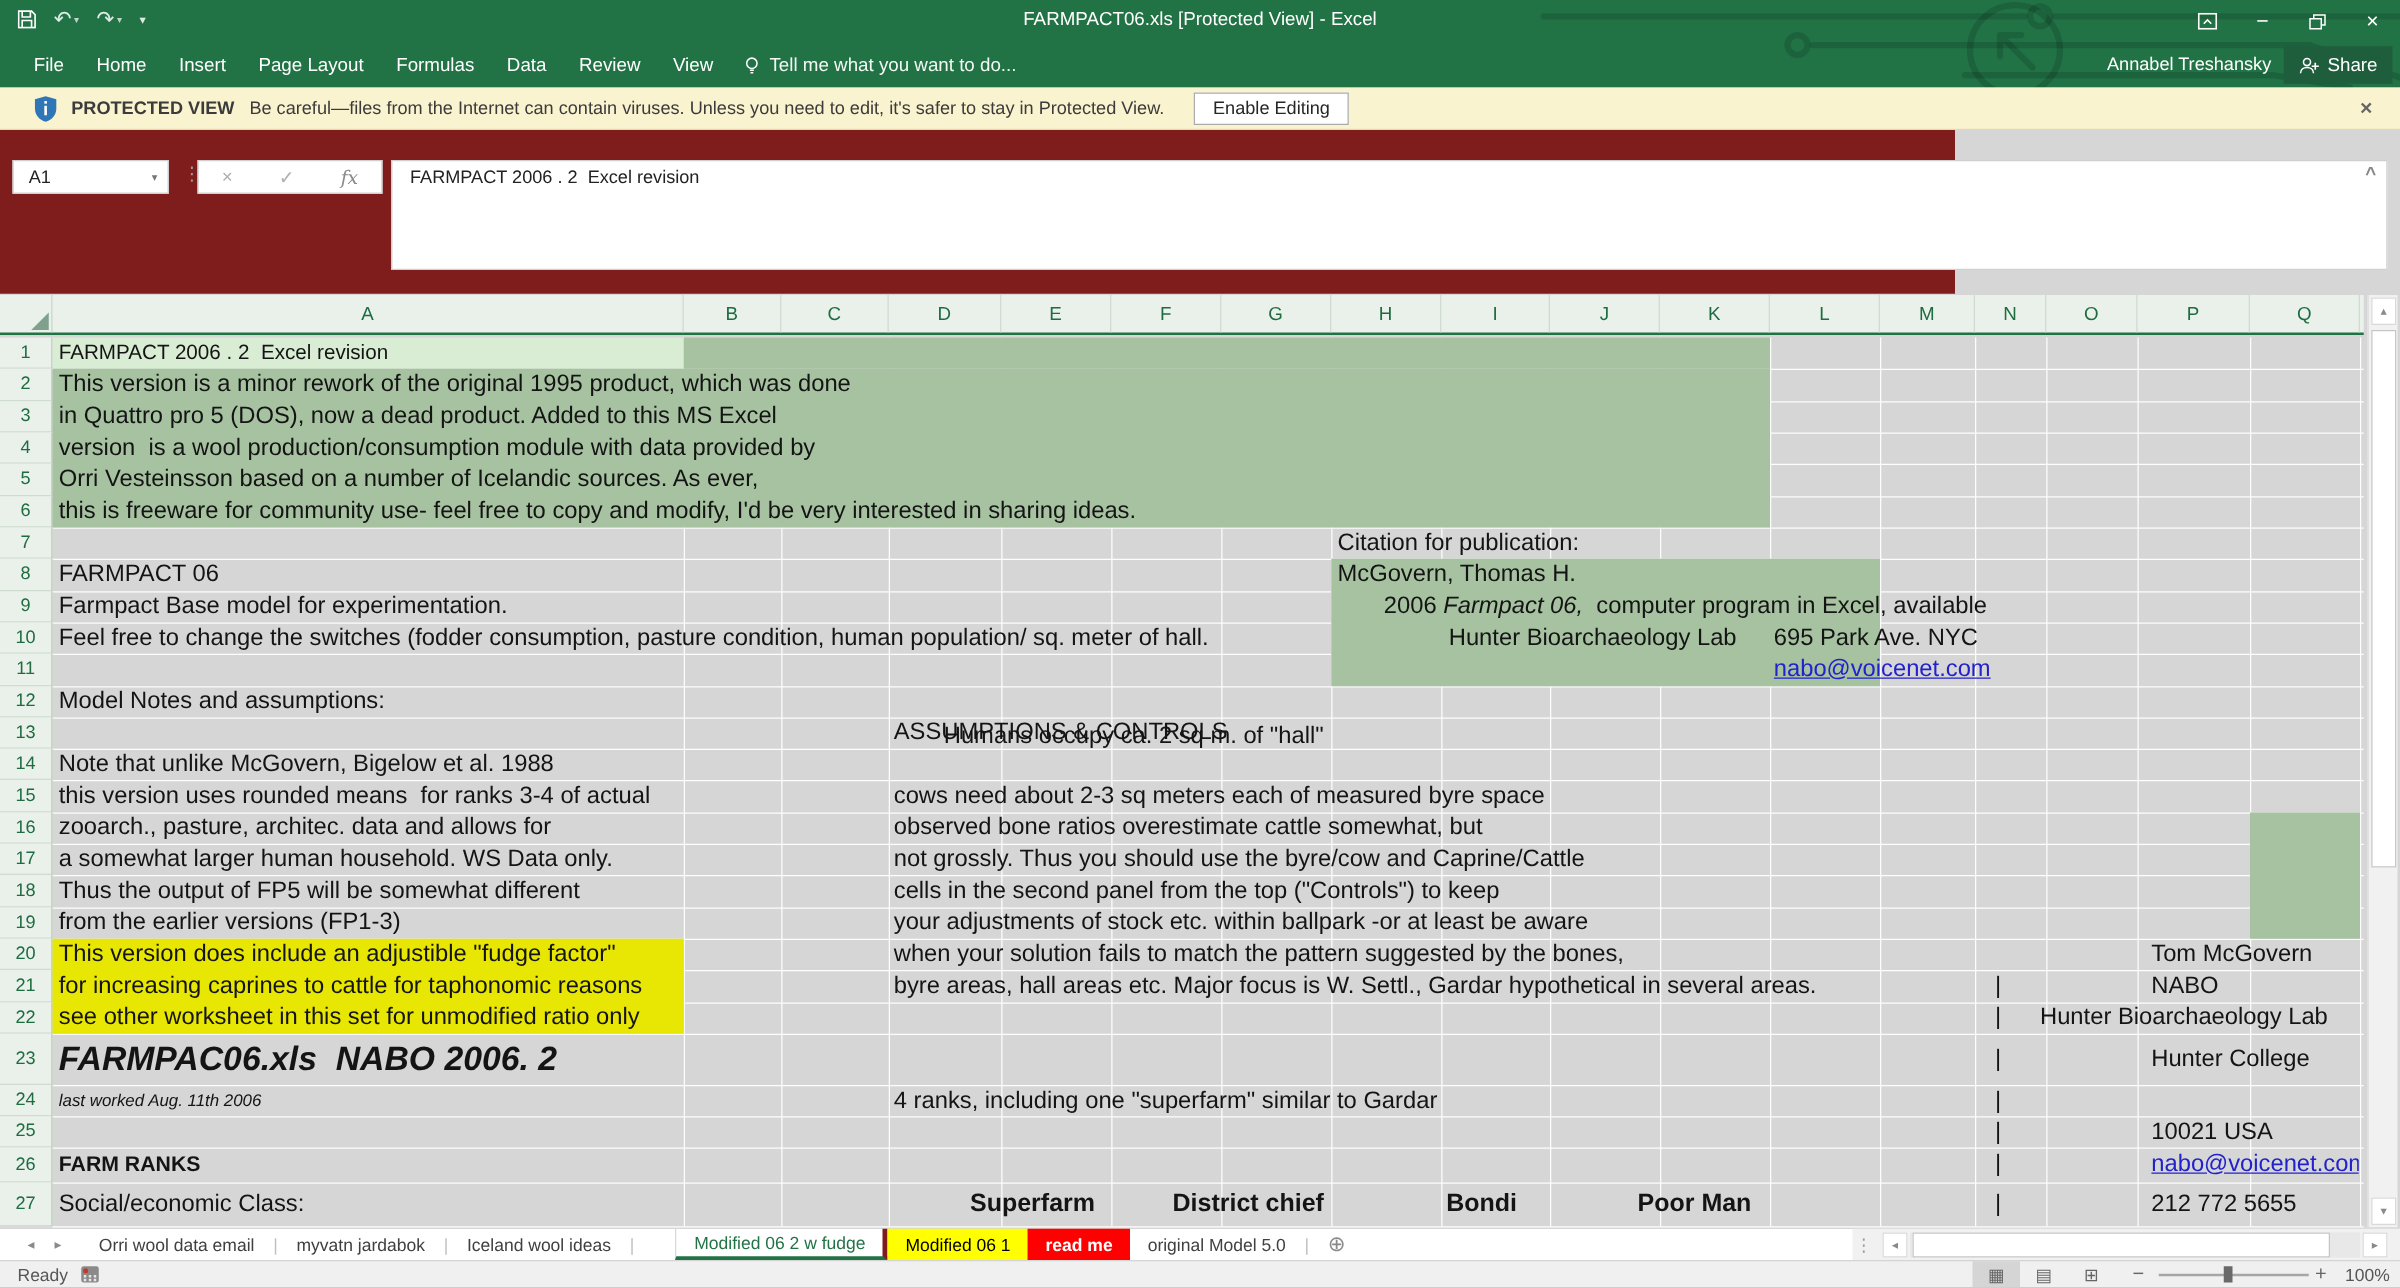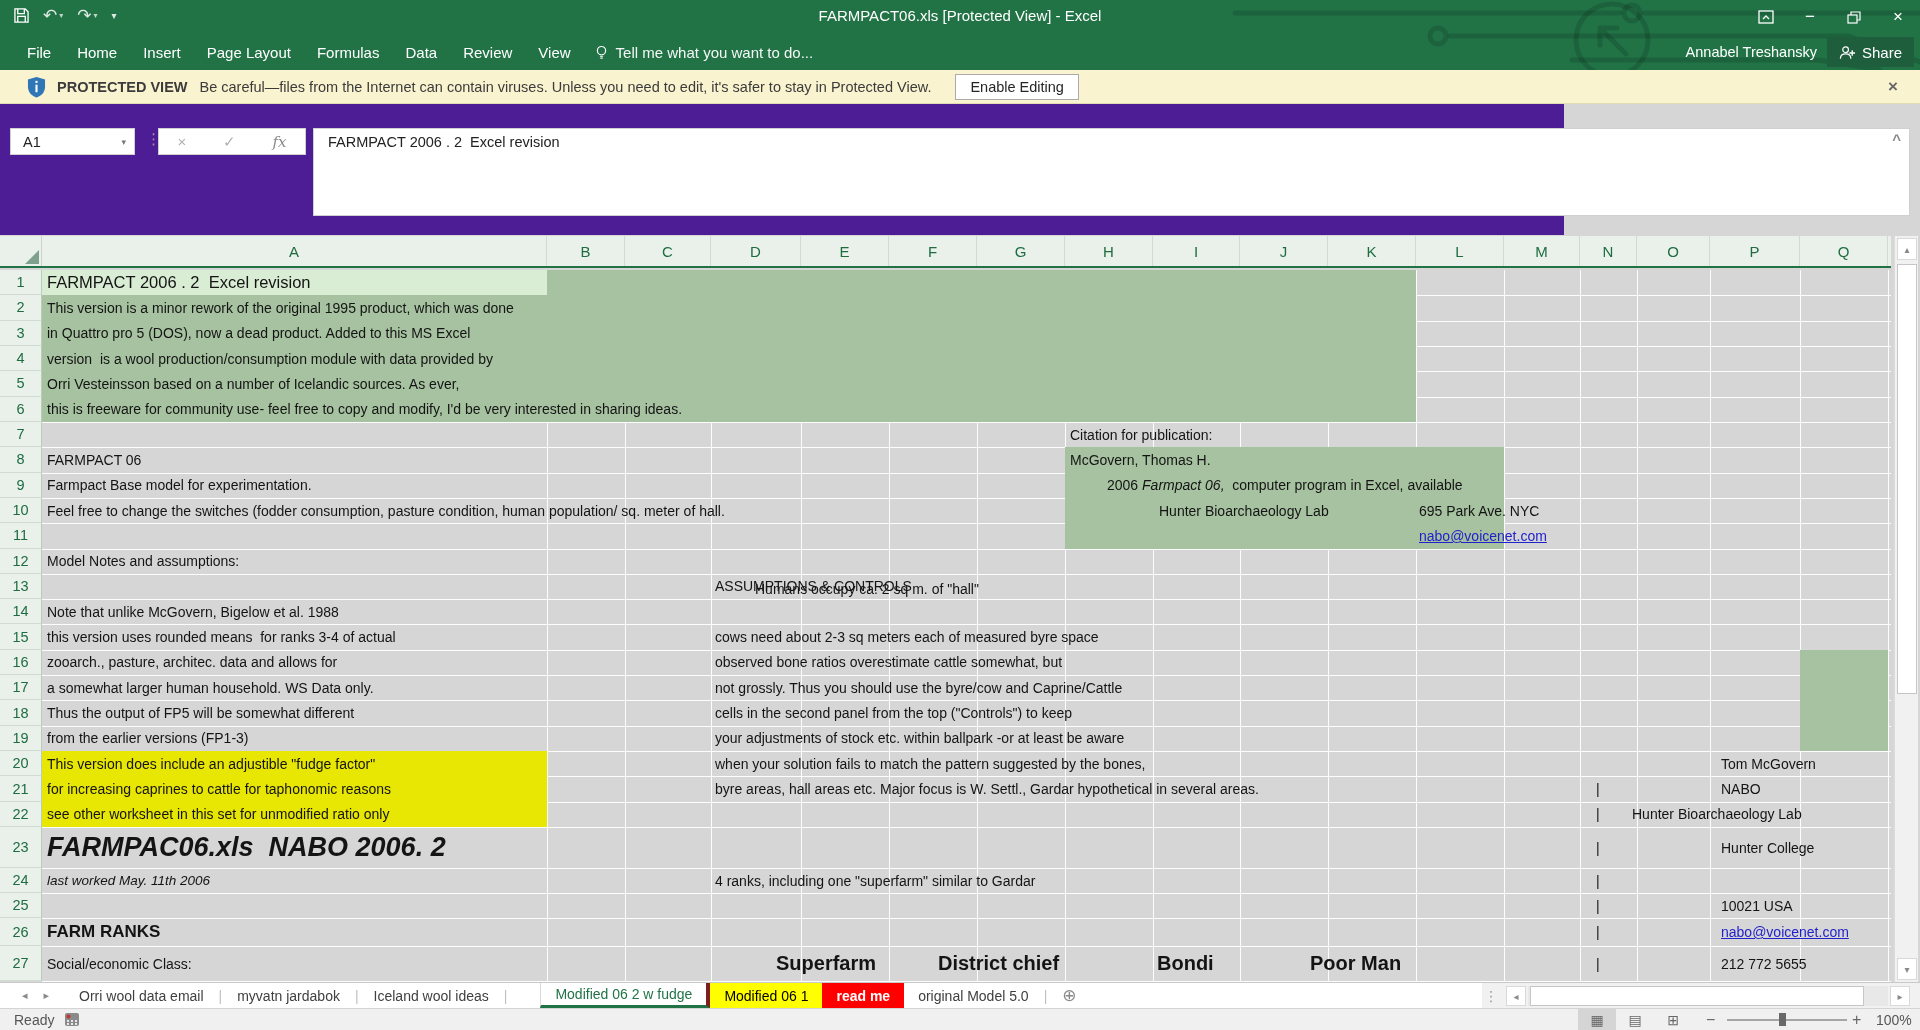--- a/index.html
+++ b/index.html
@@ -34,21 +34,21 @@
           display:flex;align-items:center;border-bottom:1px solid #e3dcb2;}
   .shield{margin-left:27px;width:19px;height:22px;flex:0 0 auto;}
   .pvlabel{font-weight:bold;font-size:14.5px;color:#3b3b3b;margin-left:11px;white-space:nowrap;}
   .pvmsg{font-size:14.5px;color:#3b3b3b;margin-left:12px;white-space:nowrap;}
   .pvbtn{margin-left:24px;background:#fff;border:1px solid #ababab;font-size:14.5px;color:#262626;
          padding:4px 14px;white-space:nowrap;font-family:inherit;}
   .pvclose{position:absolute;right:12px;top:0;height:34px;width:30px;display:flex;align-items:center;
            justify-content:center;color:#666;font-size:17px;font-weight:bold;}
 
   
-  .fzone{position:absolute;left:0;top:104px;width:1564px;height:131px;background:#4c1d95;}
+  .fzone{position:absolute;left:0;top:104px;width:1564px;height:131px;background:#7f1d1d;}
   .namebox{position:absolute;left:10px;top:24px;width:125px;height:27px;background:#fff;
            border:1px solid #d0d0d0;display:flex;align-items:center;font-size:14.5px;color:#222;padding-left:12px;}
   .namebox .drop{position:absolute;right:8px;color:#777;font-size:9px;}
   .fdots{position:absolute;left:146px;top:26px;color:#9a9a9a;font-size:15px;}
   .fxbox{position:absolute;left:158px;top:24px;width:148px;height:27px;background:#fff;border:1px solid #d0d0d0;
          display:flex;align-items:center;justify-content:space-around;color:#b0b0b0;font-size:15px;}
   .fxbox .fx{font-family:"DejaVu Serif",serif;font-style:italic;color:#8a8a8a;}
   .fbox{position:absolute;left:313px;top:24px;width:1597px;height:88px;background:#fff;border:1px solid #d0d0d0;}
   .ftext{position:absolute;left:14px;top:5px;font-size:14.5px;color:#222;white-space:pre;}
   .fcollapse{position:absolute;right:8px;top:2px;color:#888;font-size:15px;font-weight:bold;}
@@ -61,21 +61,21 @@
                 border-width:0 0 14px 14px;border-color:transparent transparent #7fa08c transparent;}
   .colhead{position:absolute;top:0;height:30px;display:flex;align-items:center;justify-content:center;
            font-size:15px;color:var(--header-text);border-right:1px solid #cfdccf;}
   .rowhead{position:absolute;left:0;width:42px;background:var(--header-bg);color:var(--header-text);
            font-size:14.5px;display:flex;align-items:center;justify-content:center;
            border-bottom:1px solid #cfdccf;border-right:1px solid #b9cbb9;}
 
   
   .gline{position:absolute;background:#fdfdfd;}
   .hl{position:absolute;}
-  .ct{position:absolute;display:flex;align-items:center;white-space:pre;font-size:14px;color:#141414;}
+  .ct{position:absolute;display:flex;align-items:center;white-space:pre;font-size:19px;color:#141414;}
   .ct.t1{font-size:16.5px;}
   .ct.big{font-weight:bold;font-style:italic;font-size:27px;}
   .ct.sm{font-style:italic;font-size:13.5px;}
   .ct.b17{font-weight:bold;font-size:17px;}
   .ct.rank{font-weight:bold;font-size:20px;}
   .ct.link{color:var(--link-blue);text-decoration:underline;overflow:hidden;}
   .ct .it{font-style:italic;}
 
   
   .vscroll{position:absolute;left:1894px;top:236px;width:24px;height:746px;background:#f1f1f1;border-left:1px solid #dcdcdc;}
@@ -424,21 +424,21 @@
     <div class="ct" style="left: 47px; top: 776.4px; height: 25.32px;">for increasing caprines to cattle for taphonomic reasons</div>
     <div class="ct" style="left: 715px; top: 776.4px; height: 25.32px;">byre areas, hall areas etc. Major focus is W. Settl., Gardar hypothetical in several areas.</div>
     <div class="ct" style="left: 1596px; top: 776.4px; height: 25.32px;">|</div>
     <div class="ct" style="left: 1721px; top: 776.4px; height: 25.32px;">NABO</div>
     <div class="ct" style="left: 47px; top: 801.72px; height: 25.32px;">see other worksheet in this set for unmodified ratio only</div>
     <div class="ct" style="left: 1596px; top: 801.72px; height: 25.32px;">|</div>
     <div class="ct" style="left: 1632px; top: 801.72px; height: 25.32px;">Hunter Bioarchaeology Lab</div>
     <div class="ct big" style="left: 47px; top: 827.04px; height: 41px; text-align: center;">FARMPAC06.xls  NABO 2006. 2</div>
     <div class="ct" style="left: 1596px; top: 827.04px; height: 41px;">|</div>
     <div class="ct" style="left: 1721px; top: 827.04px; height: 41px;">Hunter College</div>
-    <div class="ct sm" style="left: 47px; top: 868.04px; height: 25px;">last worked May. 11th 2006</div>
+    <div class="ct sm" style="left: 47px; top: 868.04px; height: 25px;">last worked Aug. 11th 2006</div>
     <div class="ct" style="left: 715px; top: 868.04px; height: 25px;">4 ranks, including one "superfarm" similar to Gardar</div>
     <div class="ct" style="left: 1596px; top: 868.04px; height: 25px;">|</div>
     <div class="ct" style="left: 1596px; top: 893.04px; height: 25px;">|</div>
     <div class="ct" style="left: 1721px; top: 893.04px; height: 25px;">10021 USA</div>
     <div class="ct b17" style="left: 47px; top: 918.04px; height: 28px;">FARM RANKS</div>
     <div class="ct" style="left: 1596px; top: 918.04px; height: 28px;">|</div>
     <div class="ct link" style="left: 1721px; top: 918.04px; height: 28px; max-width: 166px;">nabo@voicenet.com</div>
     <div class="ct" style="left: 47px; top: 946.04px; height: 35px;">Social/economic Class:</div>
     <div class="ct rank" style="left: 776px; top: 946.04px; height: 35px;">Superfarm</div>
     <div class="ct rank" style="left: 938px; top: 946.04px; height: 35px;">District chief</div>

